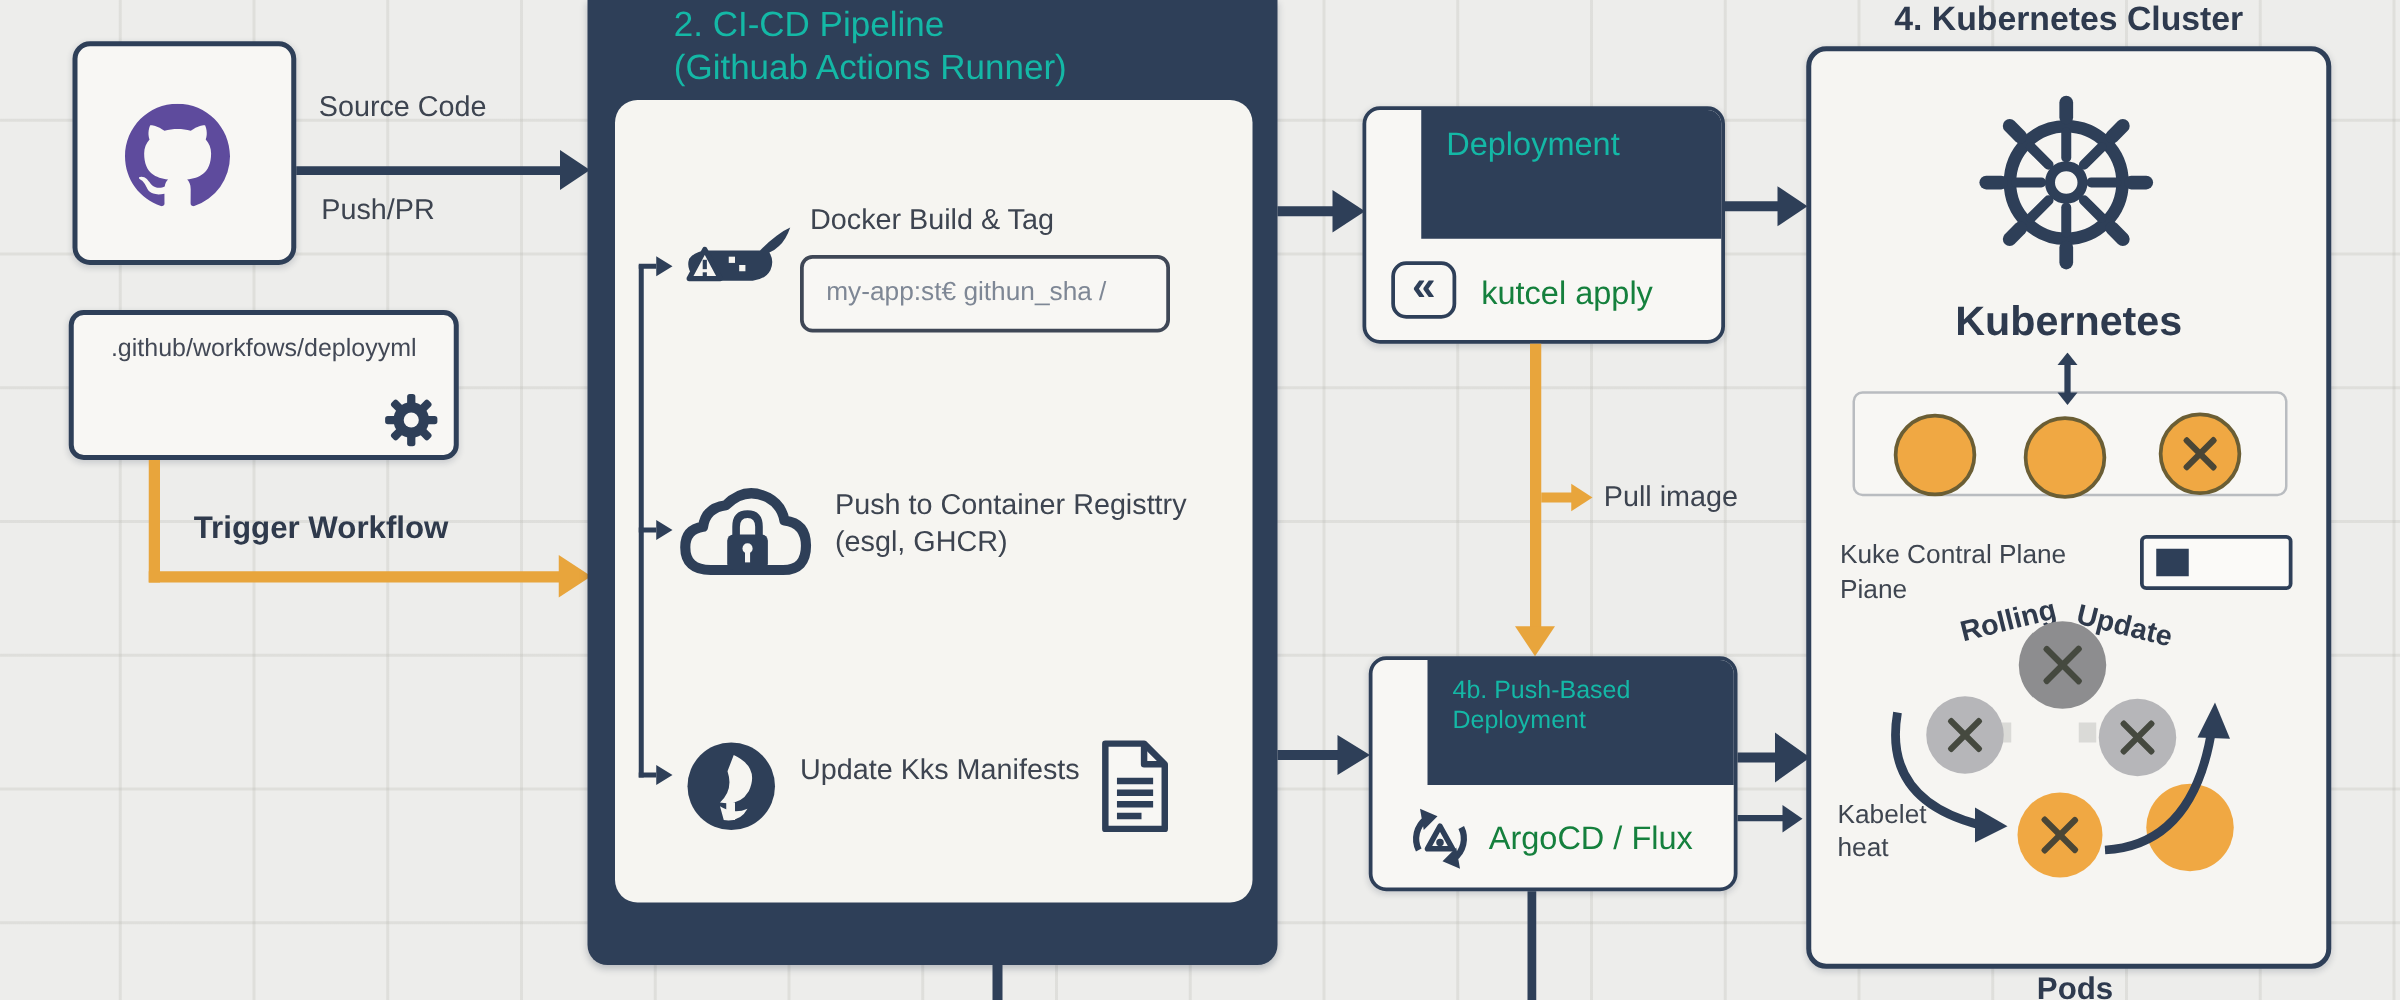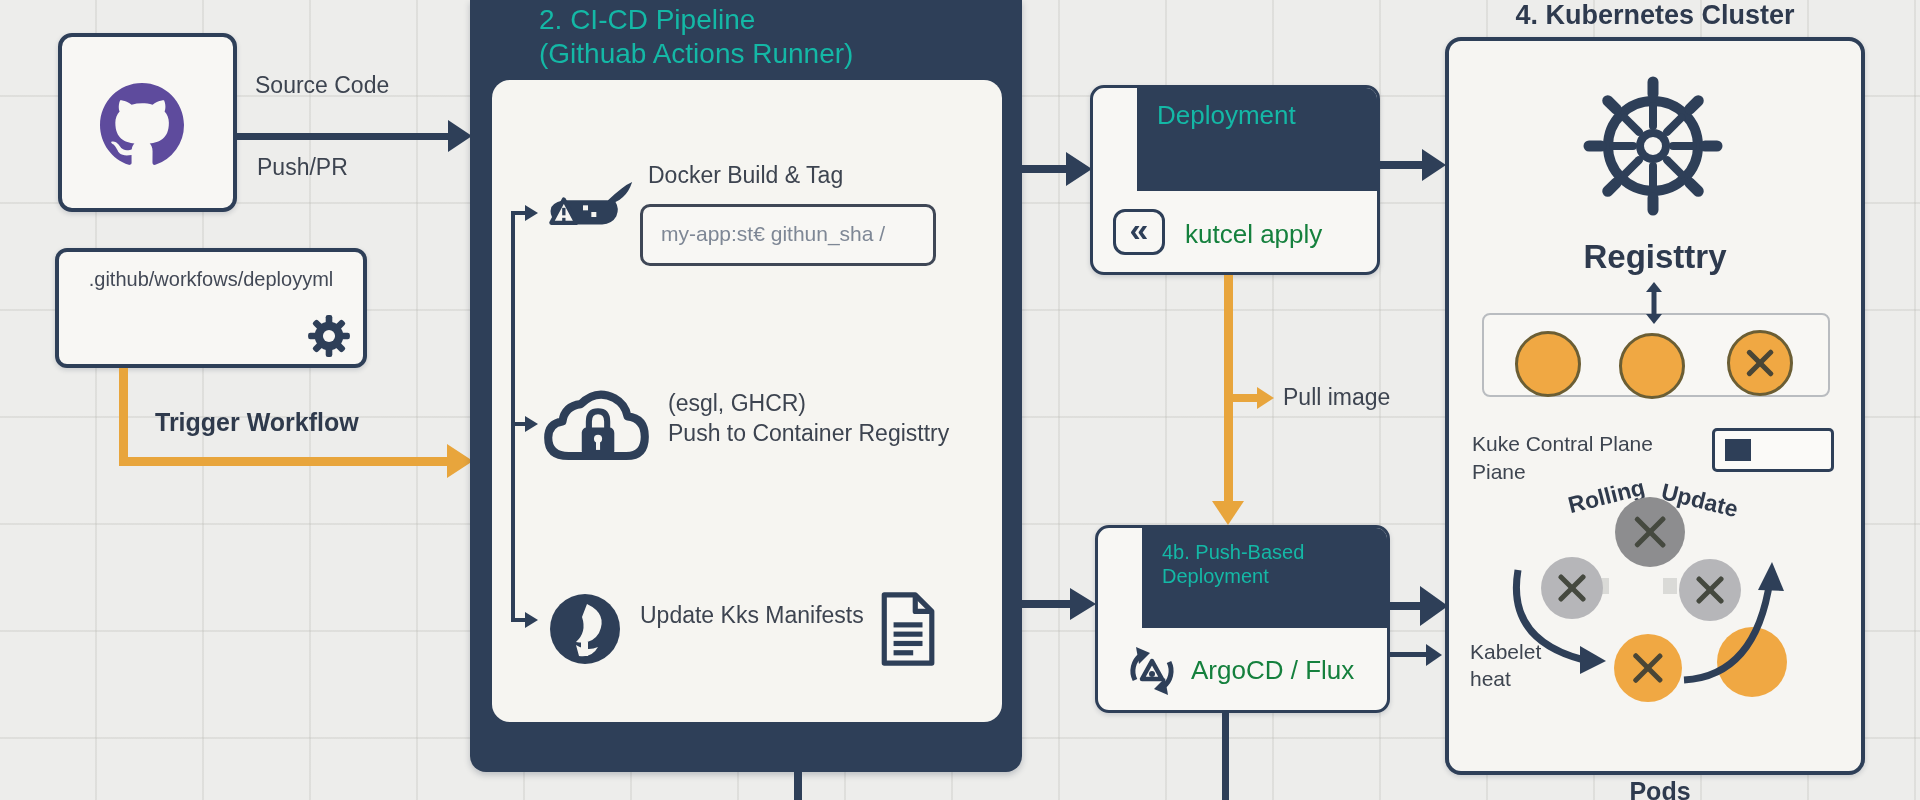--- a/index.html
+++ b/index.html
@@ -104,22 +104,22 @@
   <span class="abs" style="left:535px;top:376px;">
     <svg width="122" height="98" viewBox="0 0 120 95">
       <path d="M33 78 Q13 78 13 60 Q13 46 27 44 Q29 29 45 27 Q60 12 78 21 Q89 27 91 39 Q108 41 108 59 Q108 78 90 78 Z" fill="none" stroke="#2e3f58" stroke-width="8" stroke-linejoin="round"></path>
       <path d="M53 52 V44 Q53 34 62 34 Q71 34 71 44 V52" fill="none" stroke="#2e3f58" stroke-width="6"></path>
       <rect x="46" y="50" width="32" height="28" rx="5" fill="#2e3f58"></rect>
       <circle cx="62" cy="61" r="4" fill="#f6f5f1"></circle>
       <rect x="60" y="63" width="4" height="9" fill="#f6f5f1"></rect>
     </svg>
   </span>
   <div class="lbl" style="left:668px;top:388px;line-height:1.32;">
+    <div>Push to Container Registtry</div>
     <div>(esgl, GHCR)</div>
-    <div>Push to Container Registtry</div>
   </div>
 
   <span class="abs" style="left:548px;top:592px;">
     <svg width="74" height="74" viewBox="0 0 74 74">
       <circle cx="37" cy="37" r="35" fill="#2e3f58"></circle>
       <path d="M39 12 Q60 22 51 41 Q44 53 28 50 Q39 40 34 25 Z" fill="#f6f5f1"></path>
       <path d="M28 53 Q39 60 50 55 Q44 66 31 64 Z" fill="#f6f5f1"></path>
       <rect x="33" y="50" width="7" height="14" fill="#f6f5f1"></rect>
     </svg>
   </span>
@@ -207,21 +207,21 @@
         <line x1="70" y1="30" x2="70" y2="50" transform="rotate(45 70 70)"></line>
         <line x1="70" y1="30" x2="70" y2="50" transform="rotate(90 70 70)"></line>
         <line x1="70" y1="30" x2="70" y2="50" transform="rotate(135 70 70)"></line>
         <line x1="70" y1="30" x2="70" y2="50" transform="rotate(180 70 70)"></line>
         <line x1="70" y1="30" x2="70" y2="50" transform="rotate(225 70 70)"></line>
         <line x1="70" y1="30" x2="70" y2="50" transform="rotate(270 70 70)"></line>
         <line x1="70" y1="30" x2="70" y2="50" transform="rotate(315 70 70)"></line>
       </g>
     </svg>
   </span>
-  <div class="blbl" style="left:1495px;top:238px;width:320px;text-align:center;font-size:33px;color:#2e3a4e;">Registtry</div>
+  <div class="blbl" style="left:1495px;top:238px;width:320px;text-align:center;font-size:33px;color:#2e3a4e;">Kubernetes</div>
 
   <span class="abs" style="left:1645px;top:282px;z-index:3;">
     <svg width="18" height="42" viewBox="0 0 18 42">
       <line x1="9" y1="7" x2="9" y2="35" stroke="#2e3f58" stroke-width="5"></line>
       <polygon points="1,10 9,0 17,10" fill="#2e3f58"></polygon>
       <polygon points="1,32 9,42 17,32" fill="#2e3f58"></polygon>
     </svg>
   </span>
 
   <div class="abs" style="left:1482px;top:313px;width:348px;height:84px;background:#f8f7f4;border:2.5px solid #b9bcc0;border-radius:8px;box-sizing:border-box;"></div>

